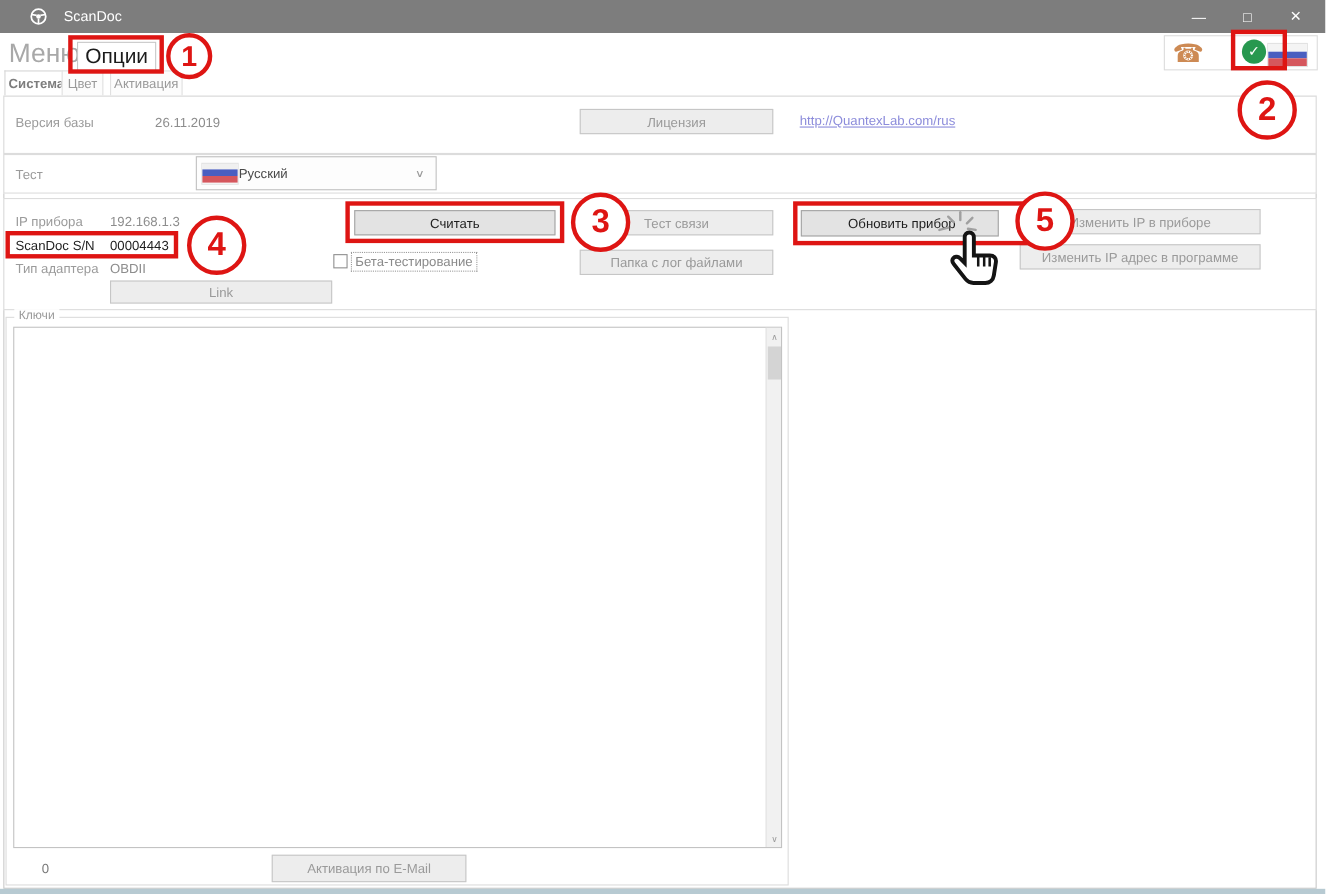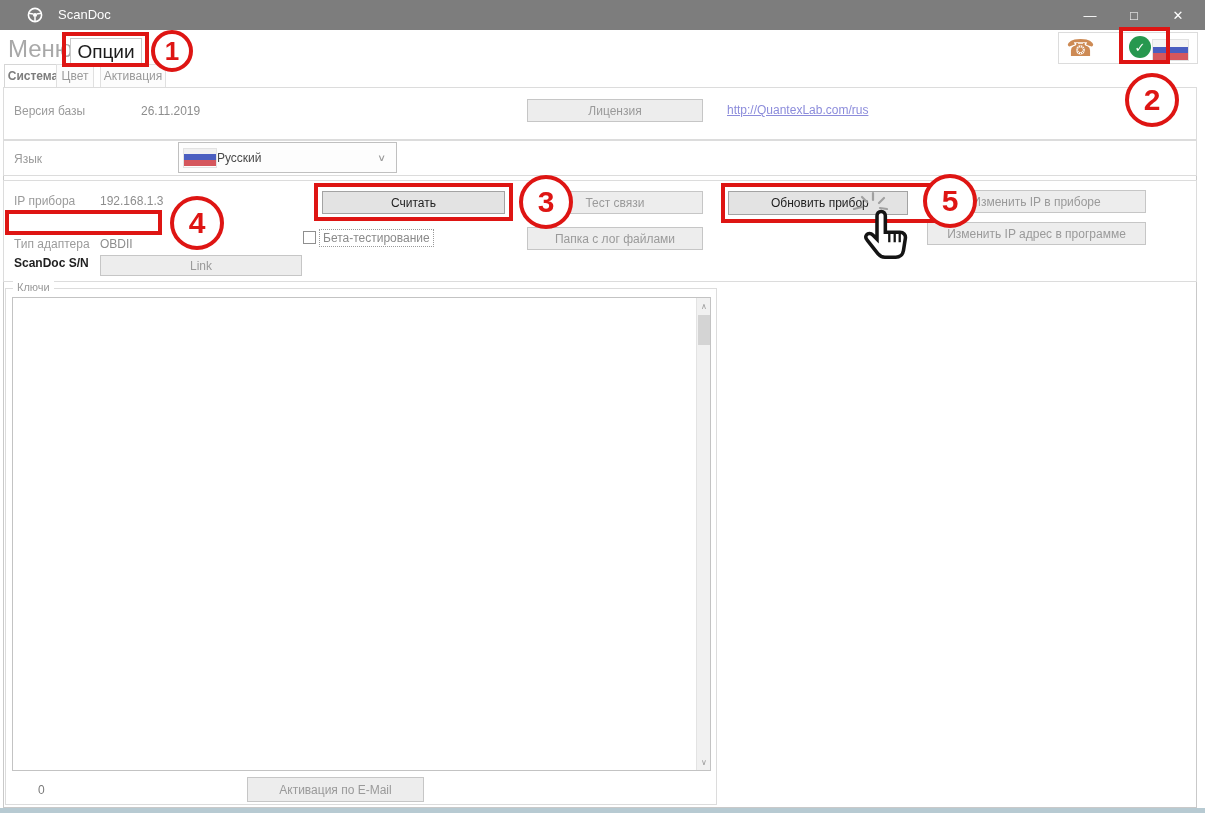--- a/index.html
+++ b/index.html
@@ -36,21 +36,21 @@
          font-size:12px; color:#9a9a9a; border:1px solid #e0e0e0; border-bottom:none;
          background:#fcfcfc; }
   .tab.active { background:#fff; color:#7d7d7d; font-weight:bold; border-color:#d6d6d6; }
 
   
   .panel  { left:3px; top:87px; width:1194px; height:721px; border:1px solid #c9c9c9; background:#fff; }
   .sect   { left:3px; width:1194px; border:1px solid #dcdcdc; background:#fff; }
 
   .lbl { font-size:12px; color:#9b9b9b; white-space:nowrap; }
   .val { font-size:12px; color:#8d8d8d; white-space:nowrap; }
-  .dark { color:#1f1f1f; font-weight:bold;margin-top:40px; }
+  .dark { color:#1f1f1f; font-weight:normal; }
 
   .btn { display:flex; align-items:center; justify-content:center; background:#ededed;
          border:1px solid #c6c6c6; color:#9a9a9a; font-size:12px; white-space:nowrap; cursor:default; }
   .btn.primary { background:#e3e3e3; border-color:#a3a3a3; color:#1e1e1e; }
 
   .dropdown { left:178px; top:142px; width:219px; height:31px; border:1px solid #c0c0c0;
               background:#fdfdfd; display:flex; align-items:center; }
   .dropdown .txt { font-size:12px; color:#4a4a4a; }
   .chev { position:absolute; right:10px; color:#9a9a9a; font-size:12px; transform:scaleY(.8); }
 
@@ -117,21 +117,21 @@
 
   <div class="abs panel"></div>
 
   <div class="abs sect" style="top:87px;height:53px"></div>
   <span class="abs lbl" style="left:14px;top:104px">Версия базы</span>
   <span class="abs val" style="left:141px;top:104px">26.11.2019</span>
   <div class="abs btn" style="left:527px;top:99px;width:176px;height:23px">Лицензия</div>
   <a class="abs" style="left:727px;top:103px;font-size:12px;color:#8c8cdb;text-decoration:underline">http://QuantexLab.com/rus</a>
 
   <div class="abs sect" style="top:140px;height:36px"></div>
-  <span class="abs lbl" style="left:14px;top:152px">Язык</span>
+  <span class="abs lbl" style="left:14px;top:152px">Тест</span>
   <div class="abs dropdown">
     <div class="flag" style="width:34px;height:20px;margin-left:4px">
       <div style="background:#f0f0f0"></div>
         <div style="background:#4a5ec0"></div>
         <div style="background:#d5575d"></div>
     </div>
     <span class="txt">Русский</span>
     <span class="chev">∨</span>
   </div>
 

